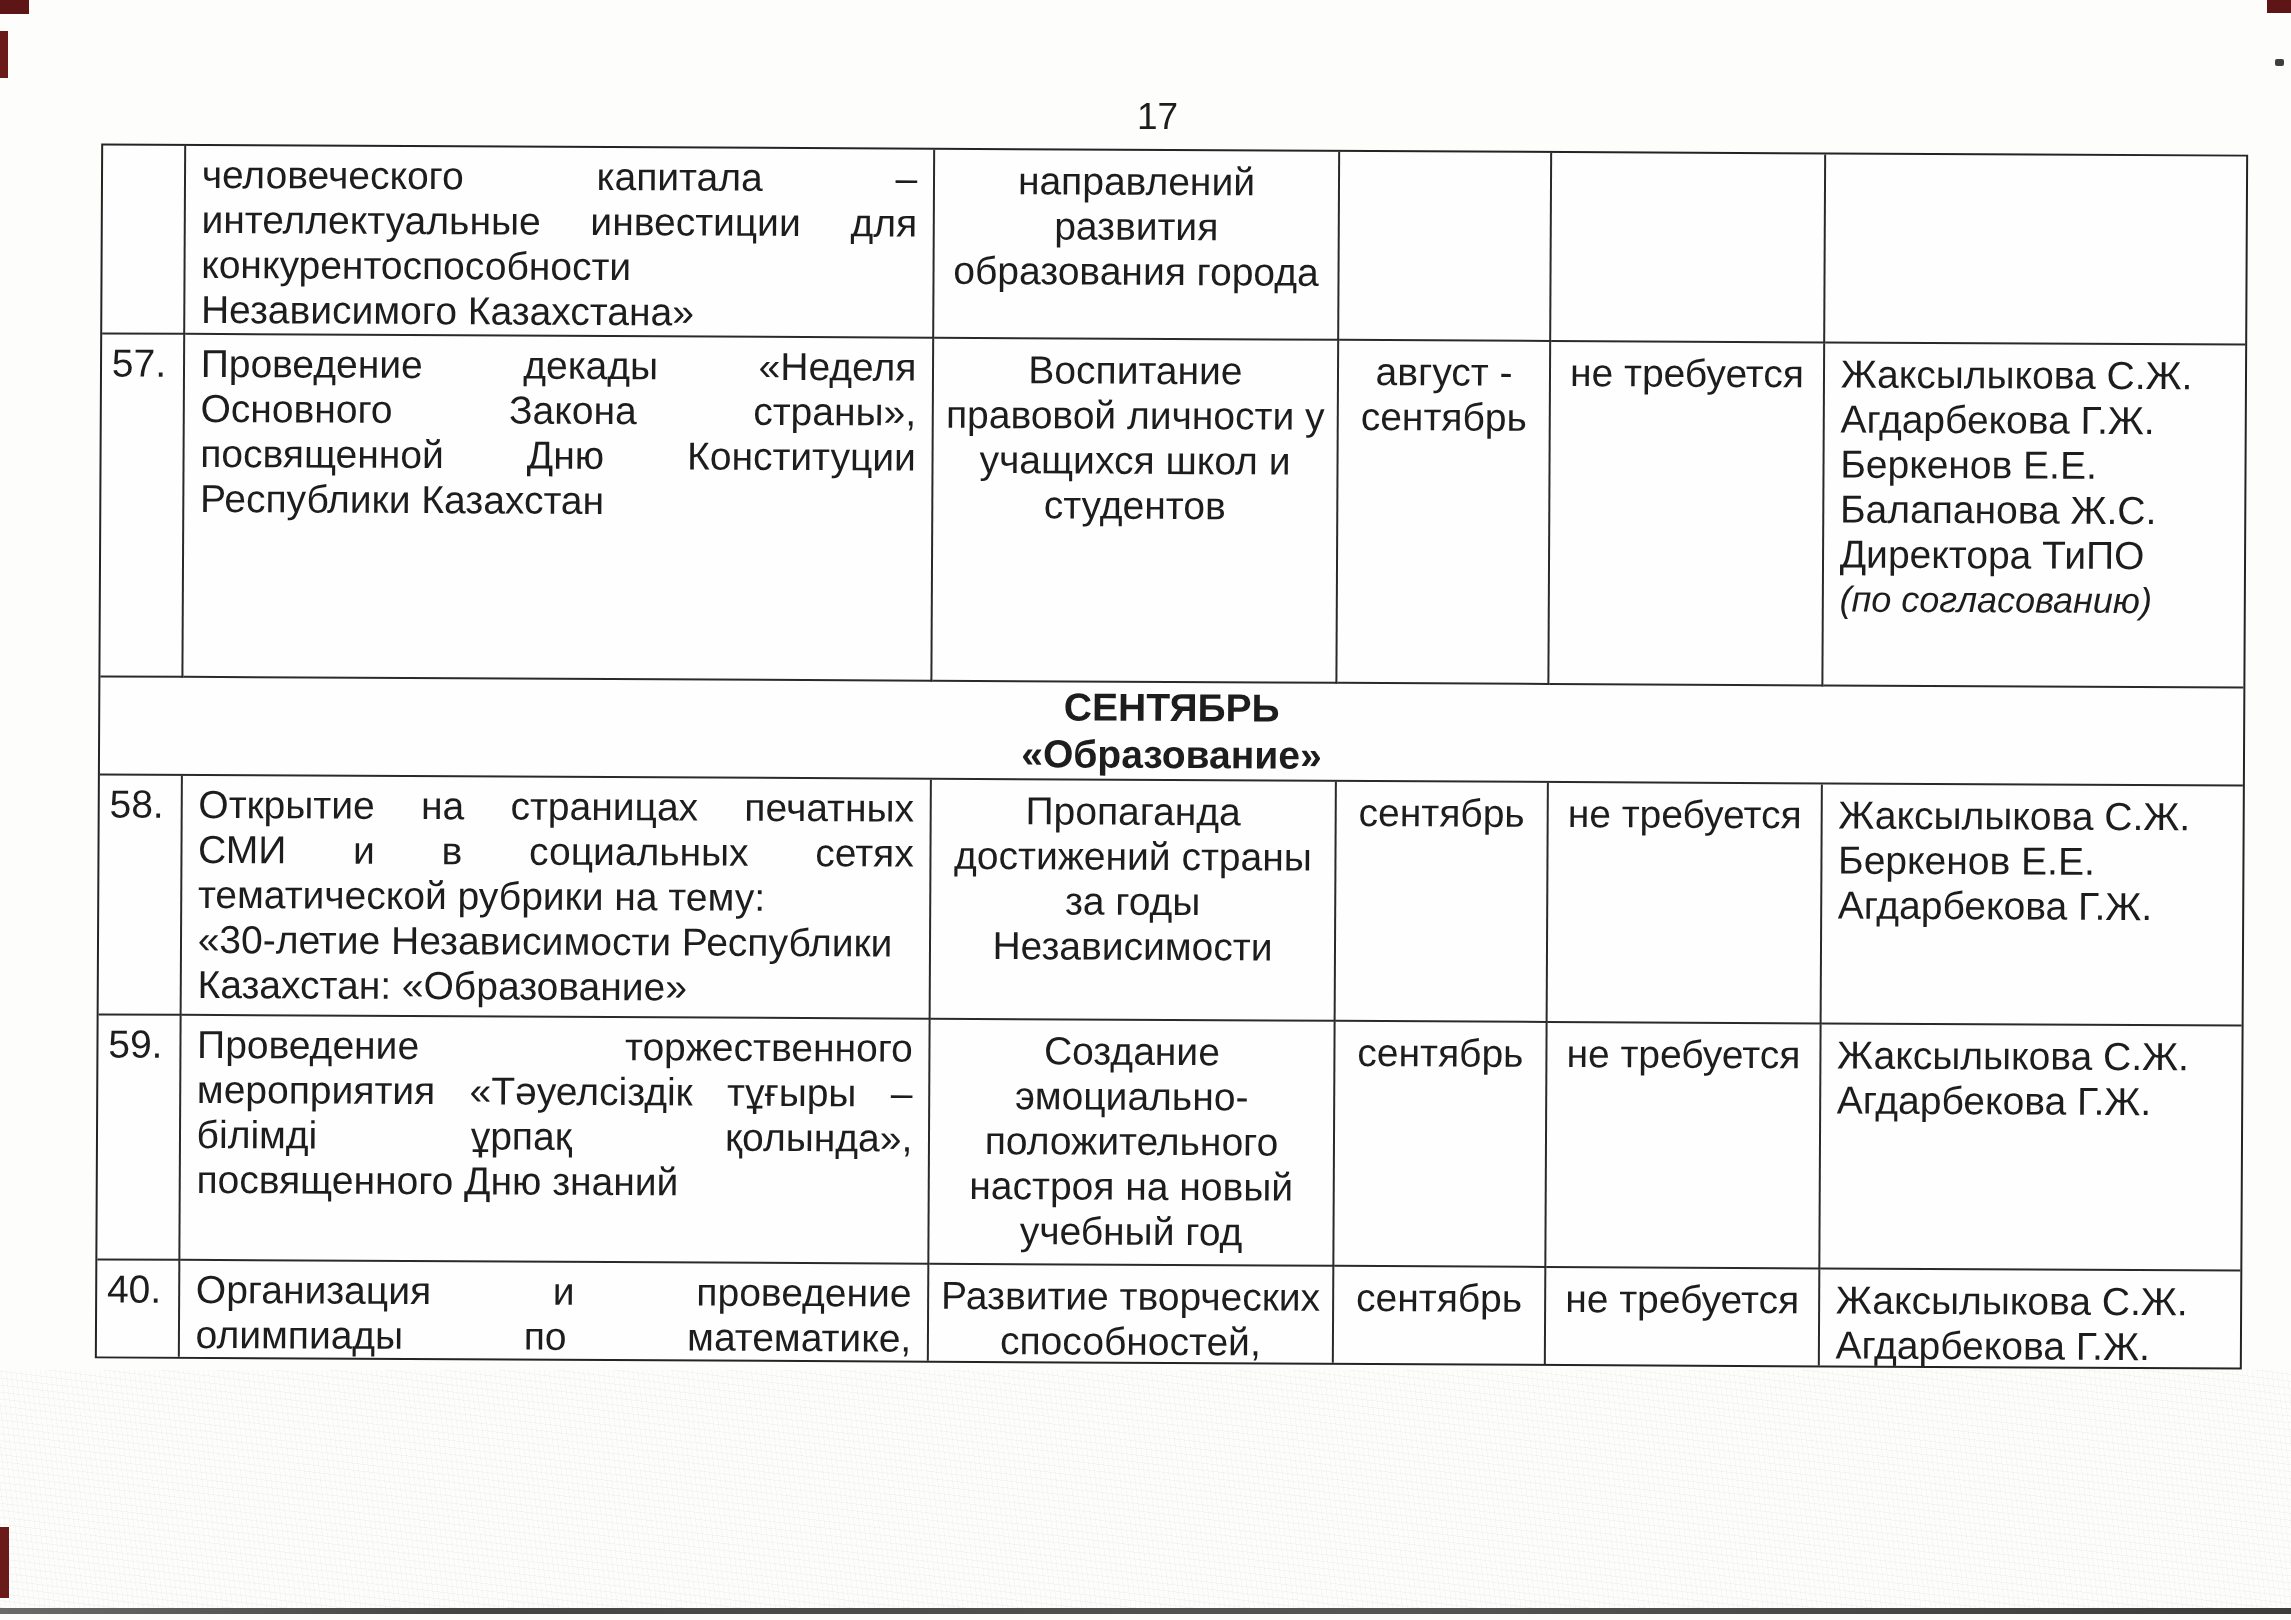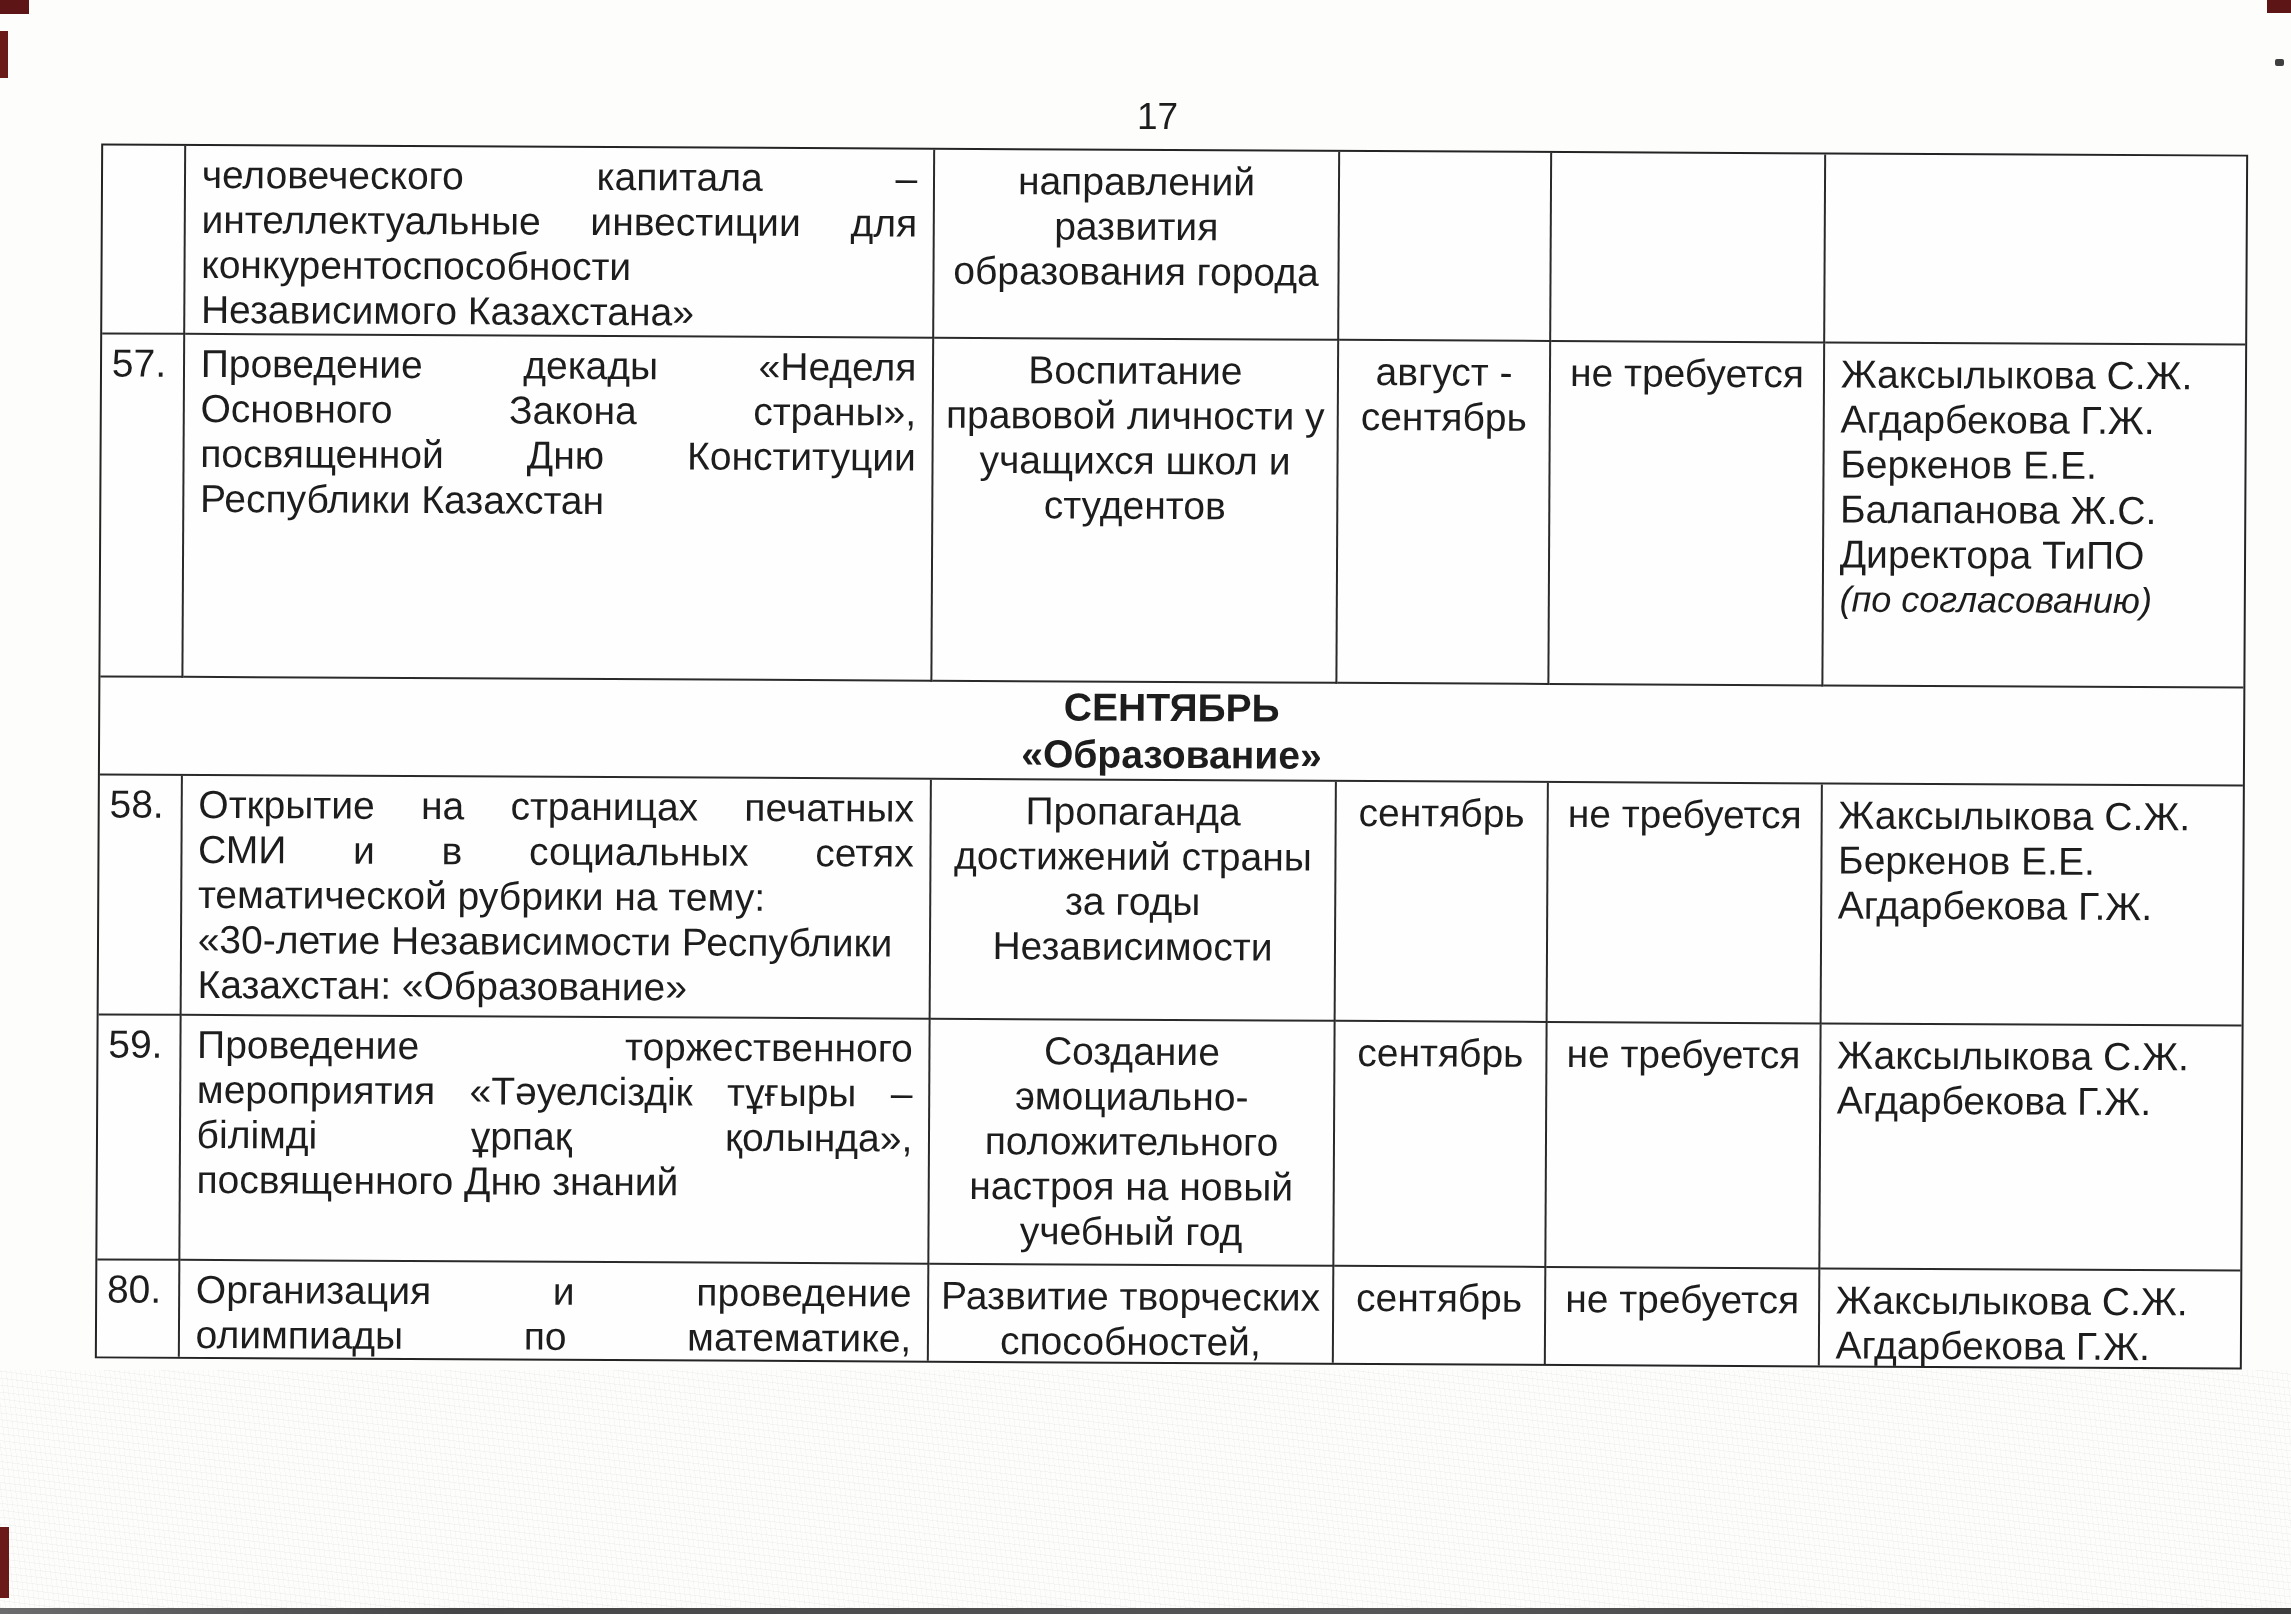--- a/index.html
+++ b/index.html
@@ -172,21 +172,21 @@
     </div>
     <div class="cell date br bb">
       <div class="ln">сентябрь</div>
     </div>
     <div class="cell funding br bb">не требуется</div>
     <div class="cell responsible bb">
       <div class="ln">Жаксылыкова С.Ж.</div>
       <div class="ln">Агдарбекова Г.Ж.</div>
     </div>
 
-    <div class="cell num br">80.</div>
+    <div class="cell num br">40.</div>
     <div class="cell activity br">
       <div class="ln j">Организация и проведение</div>
       <div class="ln j">олимпиады по математике,</div>
     </div>
     <div class="cell purpose br">
       <div class="ln">Развитие творческих</div>
       <div class="ln">способностей,</div>
     </div>
     <div class="cell date br">
       <div class="ln">сентябрь</div>

